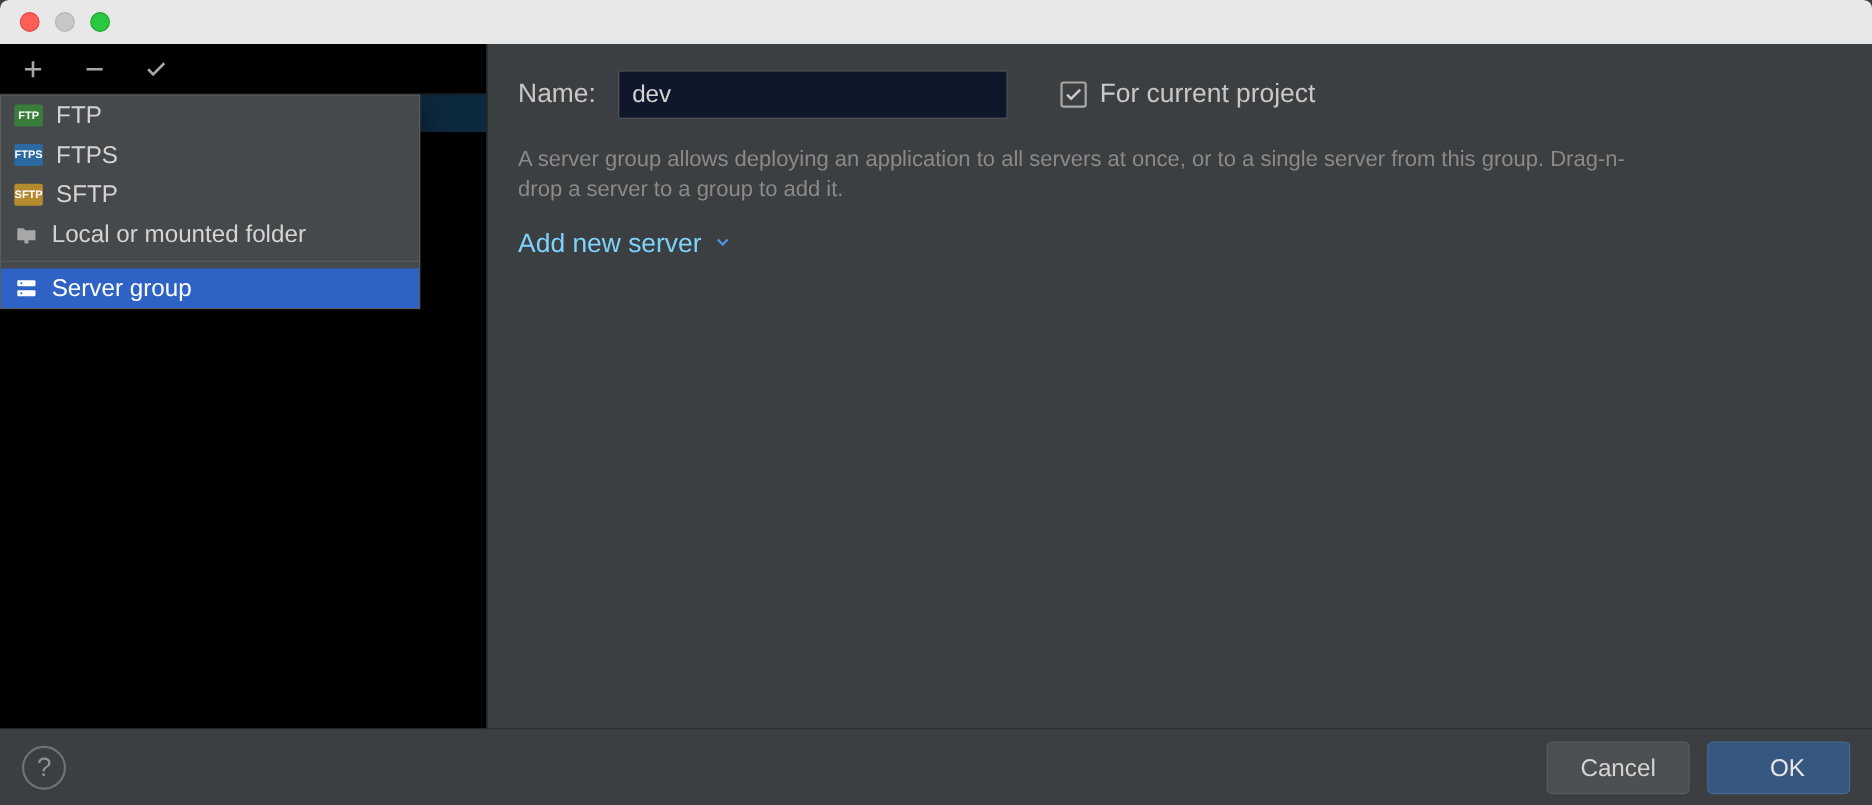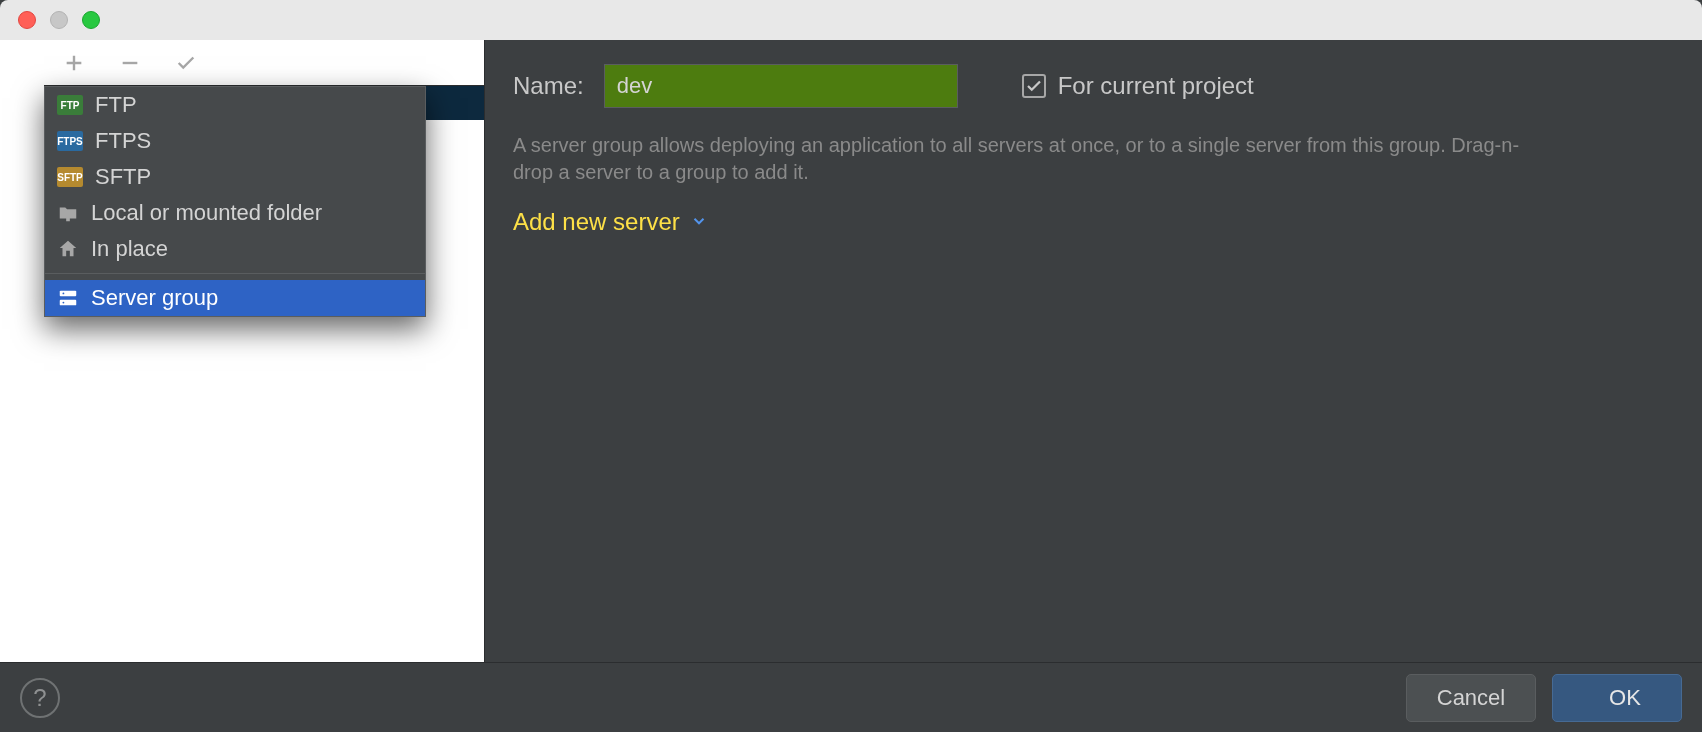--- a/index.html
+++ b/index.html
@@ -9,21 +9,21 @@
   .titlebar { height: 40px; background: #e8e8e8; display: flex; align-items: center; position: relative; border-top-left-radius: 8px; border-top-right-radius: 8px; }
   .traffic { display: flex; gap: 14px; margin-left: 18px; }
   .tl { width: 18px; height: 18px; border-radius: 50%; }
   .tl.red { background: #ff5f57; border: 1px solid #e24640; }
   .tl.amber { background: #c7c7c7; border: 1px solid #b3b3b3; }
   .tl.green { background: #28c840; border: 1px solid #1ba62f; }
   .titlebar .title { position: absolute; left: 0; right: 0; text-align: center; color: #333; font-size: 22px; }
 
   
   .body { display: flex; height: 622px; }
-  .sidebar { width: 485px; background: #ffffff; border-right: 1px solid #2b2d2f; display: flex; flex-direction: column; padding-left: 44px; }
+  .sidebar { width: 443px; background: #000000; border-right: 1px solid #2b2d2f; display: flex; flex-direction: column; }
   .toolbar { height: 46px; display: flex; align-items: center; gap: 28px; padding-left: 16px; border-bottom: 1px solid #2b2d2f; }
   .toolbar .ico { color: #a7a7a7; cursor: pointer; display: flex; align-items: center; justify-content: center; width: 28px; height: 28px; }
   .tree { position: relative; flex: 1; }
   .tree .sel-strip { position: absolute; left: 380px; right: 0; top: 0; height: 34px; background: #0d293e; }
   .popup {
     position: absolute; left: 0; top: 0; width: 382px; background: #46494b;
     border: 1px solid #5a5d5f; box-shadow: 0 12px 28px rgba(0,0,0,0.6);
   }
   .popup .item { height: 36px; display: flex; align-items: center; padding-left: 12px; gap: 12px; font-size: 22px; color: #d4d4d4; cursor: pointer; }
   .popup .sep { height: 1px; background: #5a5d5f; margin: 6px 0; }
@@ -32,28 +32,28 @@
   .badge.ftp  { background: #3a7d3a; }
   .badge.ftps { background: #2a6aa0; }
   .badge.sftp { background: #b58a2f; }
   .ic { color: #a7a7a7; display: inline-flex; }
 
   
   .main { flex: 1; padding: 24px 28px; font-size: 22px; color: #bbbbbb; }
   .row1 { display: flex; align-items: center; gap: 20px; }
   .row1 label { color: #c8c8c8; font-size: 24px; }
   .row1 input[type=text] {
-    width: 354px; height: 44px; background: #4d7c0f; border: 1px solid #5a5d5f;
+    width: 354px; height: 44px; background: #0f172a; border: 1px solid #5a5d5f;
     color: #d4d4d4; font-size: 22px; padding: 0 12px; outline: none;
   }
-  .chk { display: flex; align-items: center; gap: 12px; margin-left: 44px; color: #c8c8c8; font-size: 24px; }
+  .chk { display: flex; align-items: center; gap: 12px; margin-left: 28px; color: #c8c8c8; font-size: 24px; }
   .chkbox { width: 24px; height: 24px; border: 2px solid #a7a7a7; border-radius: 3px; display: inline-flex; align-items: center; justify-content: center; cursor: pointer; }
   .chkbox .mark { color: #c8c8c8; }
   .desc { margin-top: 24px; color: #8a8a8a; font-size: 20px; line-height: 1.35; max-width: 1020px; }
-  .addlink { margin-top: 22px; display: inline-flex; align-items: center; gap: 10px; color: #fde047; font-size: 24px; cursor: pointer; }
+  .addlink { margin-top: 22px; display: inline-flex; align-items: center; gap: 10px; color: #7dd3fc; font-size: 24px; cursor: pointer; }
   .addlink .chev { color: #5394ec; }
 
   
   .footer { height: 70px; border-top: 1px solid #2b2d2f; display: flex; align-items: center; padding: 0 20px; }
   .help { width: 40px; height: 40px; border-radius: 50%; border: 2px solid #6f7273; color: #8f9192; display: flex; align-items: center; justify-content: center; font-size: 24px; cursor: pointer; }
   .spacer { flex: 1; }
   .btn { height: 48px; min-width: 130px; padding: 0 28px; border-radius: 5px; border: 1px solid #5a5d5f; background: #4c5052; color: #d4d4d4; font-size: 22px; cursor: pointer; }
   .btn + .btn { margin-left: 16px; }
   .btn.primary { background: #365880; border-color: #466a94; color: #e6e6e6; padding-left: 44px; }
 </style>
@@ -107,28 +107,20 @@
         </div>
         <div class="item">
           <span class="ic">
             <svg width="22" height="22" viewBox="0 0 24 24" fill="currentColor">
                 <path d="M3 6h6l2 2h10v10H3z"></path>
                 <rect x="10" y="17" width="4" height="4"></rect>
               </svg>
           </span>
           <span>Local or mounted folder</span>
         </div>
-        <div class="item">
-          <span class="ic">
-            <svg width="22" height="22" viewBox="0 0 24 24" fill="currentColor">
-                <path d="M12 3l9 8h-3v9h-4v-6H10v6H6v-9H3z"></path>
-              </svg>
-          </span>
-          <span>In place</span>
-        </div>
         <div class="sep"></div>
         <div class="item sel">
           <span class="ic" style="color:#fff">
             <svg width="22" height="22" viewBox="0 0 24 24" fill="currentColor">
                 <rect x="3" y="4" width="18" height="6" rx="1"></rect>
                 <rect x="3" y="14" width="18" height="6" rx="1"></rect>
                 <circle cx="7" cy="7" r="1" fill="#2e63c5"></circle>
                 <circle cx="7" cy="17" r="1" fill="#2e63c5"></circle>
               </svg>
           </span>

